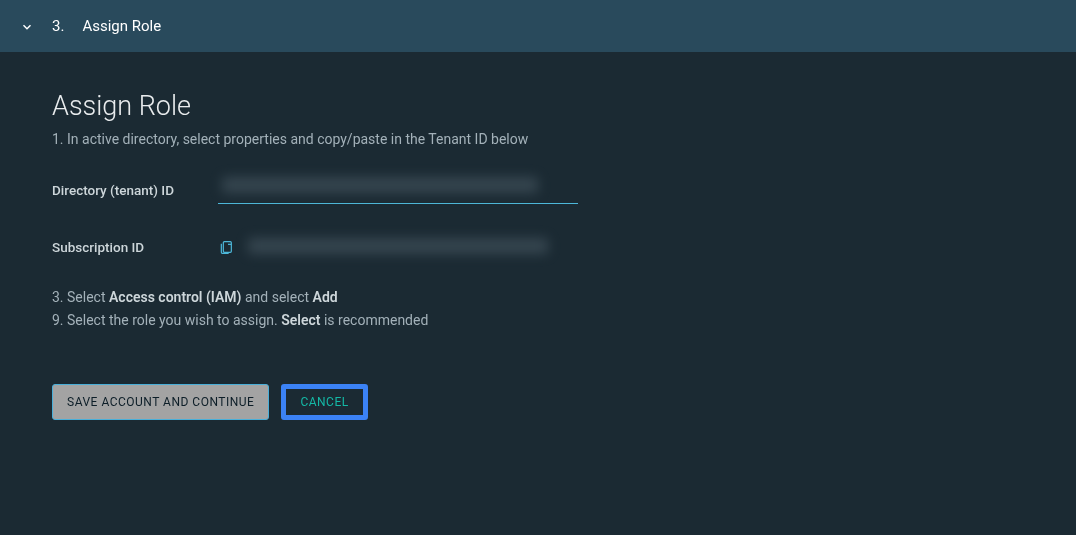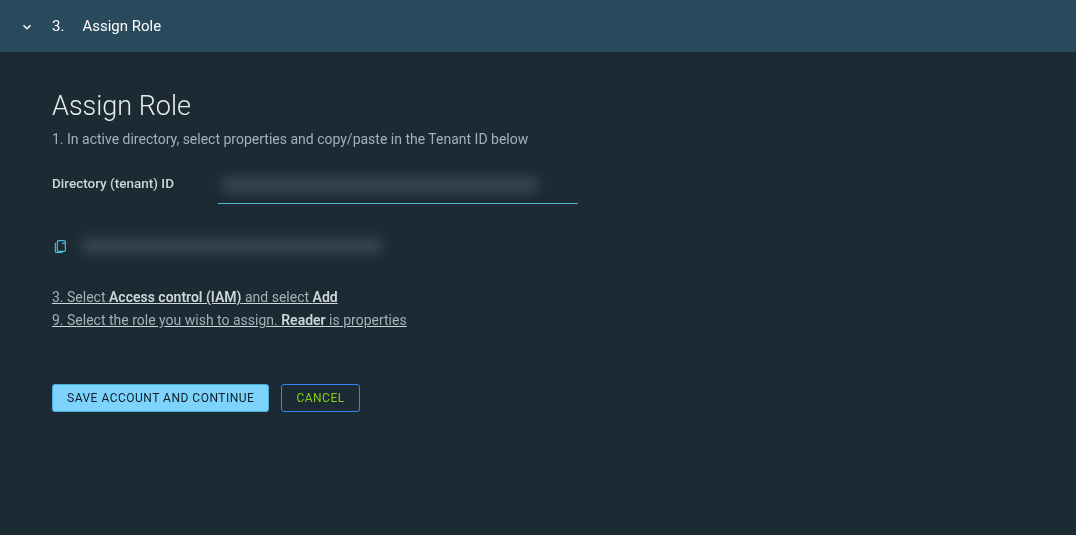--- a/index.html
+++ b/index.html
@@ -56,20 +56,21 @@
       font-size: 14px;
       line-height: 1.65;
       font-weight: 400;
     }
     .instruction strong {
       color: #cdd6da;
       font-weight: 600;
     }
     .field-row {
       display: flex;
+      align-items: center;
       margin-top: 24px;
       margin-bottom: 24px;
     }
     .field-row.subscription {
       margin-top: 34px;
       margin-bottom: 30px;
     }
     .field-label {
       color: #cdd6da;
       font-size: 13.5px;
@@ -120,45 +121,44 @@
       left: 0;
       right: 30px;
       height: 16px;
       background: #3a4a54;
       border-radius: 3px;
       filter: blur(6px);
       opacity: 0.85;
     }
     .instructions-block {
       margin-top: 0;
-      text-decoration: underline;
     }
     .button-row {
       display: flex;
       gap: 12px;
       margin-top: 52px;
     }
     .btn {
       font-size: 12px;
       letter-spacing: 0.5px;
       padding: 6px 14px;
       border-radius: 3px;
       cursor: pointer;
       font-family: inherit;
       font-weight: 400;
     }
     .btn-primary {
-      background: #7dd3fc;
+      background: #a3a3a3;
       color: #0d1e28;
       border: 1px solid #49afd9;
     }
     .btn-secondary {
       background: transparent;
-      color: #84cc16;
-      border: 1px solid #3b82f6;
+      color: #14b8a6;
+      border: 5px solid #3b82f6;
     }
   </style>
 </head>
 <body>
 
 <div class="header">
   <span class="chevron">
     <svg viewBox="0 0 24 24" fill="none" stroke="#ffffff" stroke-width="2.5">
       <polyline points="6 9 12 15 18 9"></polyline>
     </svg>
@@ -174,38 +174,39 @@
   <div class="field-row">
     <label class="field-label">Directory (tenant) ID</label>
     <div class="input-wrapper">
       <div class="blurred-value"></div>
       <input type="text" class="text-input" value="" style="">
     </div>
   </div>
 
 
   <div class="field-row subscription">
+    <label class="field-label">Subscription ID</label>
     <span class="clipboard-icon">
       <svg viewBox="0 0 24 24" fill="none" stroke="currentColor" stroke-width="1.8">
         <rect x="8" y="4" width="12" height="16" rx="1.5"></rect>
         <path d="M5 7 L5 20 a1.5 1.5 0 0 0 1.5 1.5 L16 21.5"></path>
         <path d="M15 8 L20 8"></path>
       </svg>
     </span>
     <div class="subscription-value">
       <div class="subscription-blur"></div>
     </div>
   </div>
 
   <div class="instructions-block">
     <p class="instruction">
       <span>3. Select </span><strong>Access control (IAM)</strong><span> and select </span><strong>Add</strong>
     </p>
     <p class="instruction">
-      <span>9. Select the role you wish to assign. </span><strong>Reader</strong><span> is properties</span>
+      <span>9. Select the role you wish to assign. </span><strong>Select</strong><span> is recommended</span>
     </p>
   </div>
 
   <div class="button-row">
     <button class="btn btn-primary">SAVE ACCOUNT AND CONTINUE</button>
     <button class="btn btn-secondary">CANCEL</button>
   </div>
 </div>
 
 </body></html>

